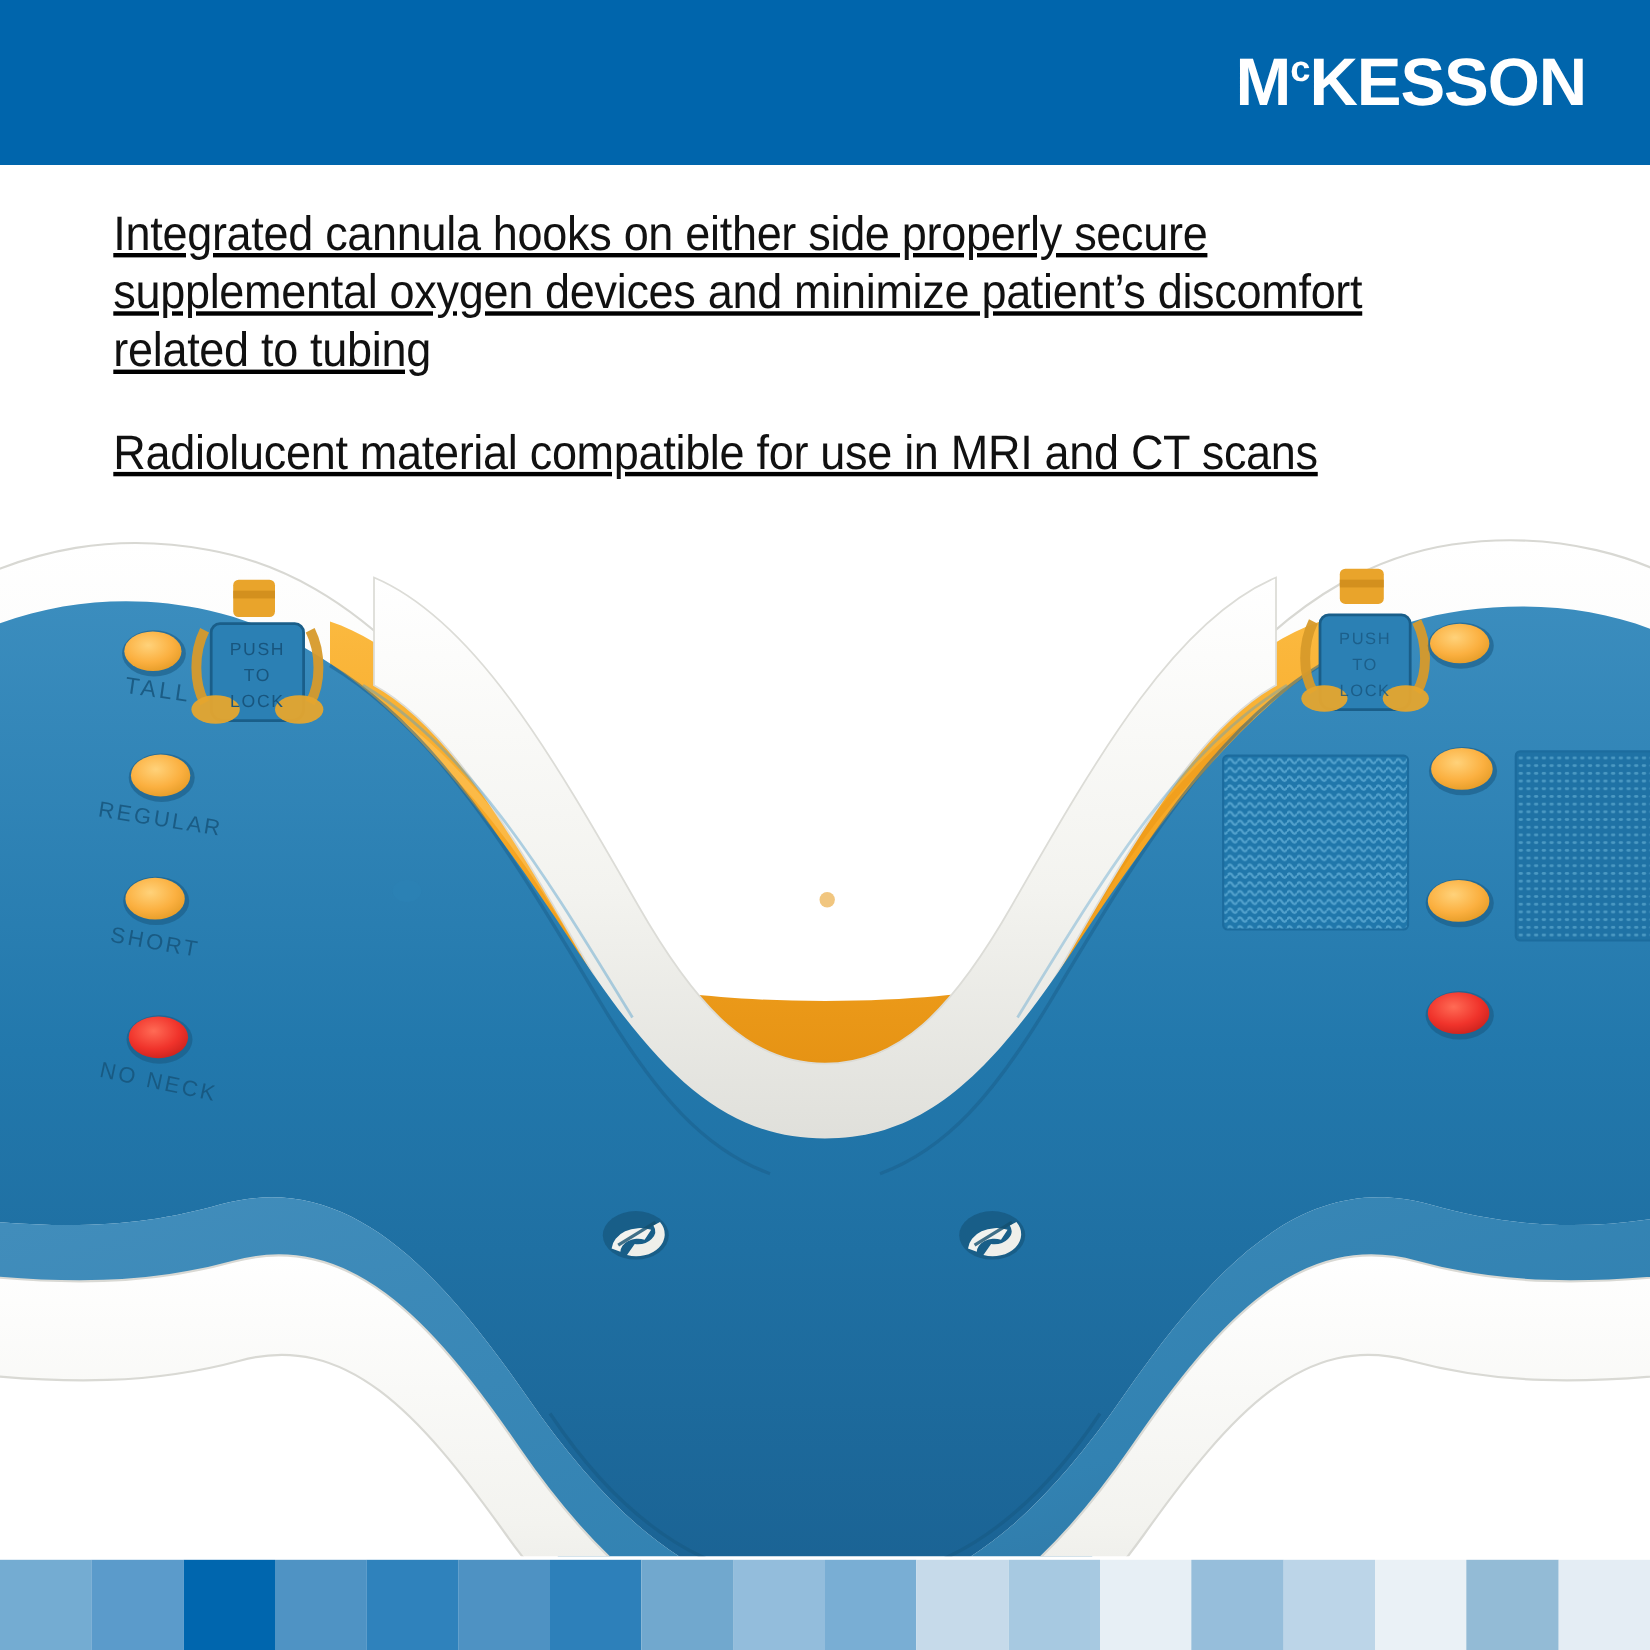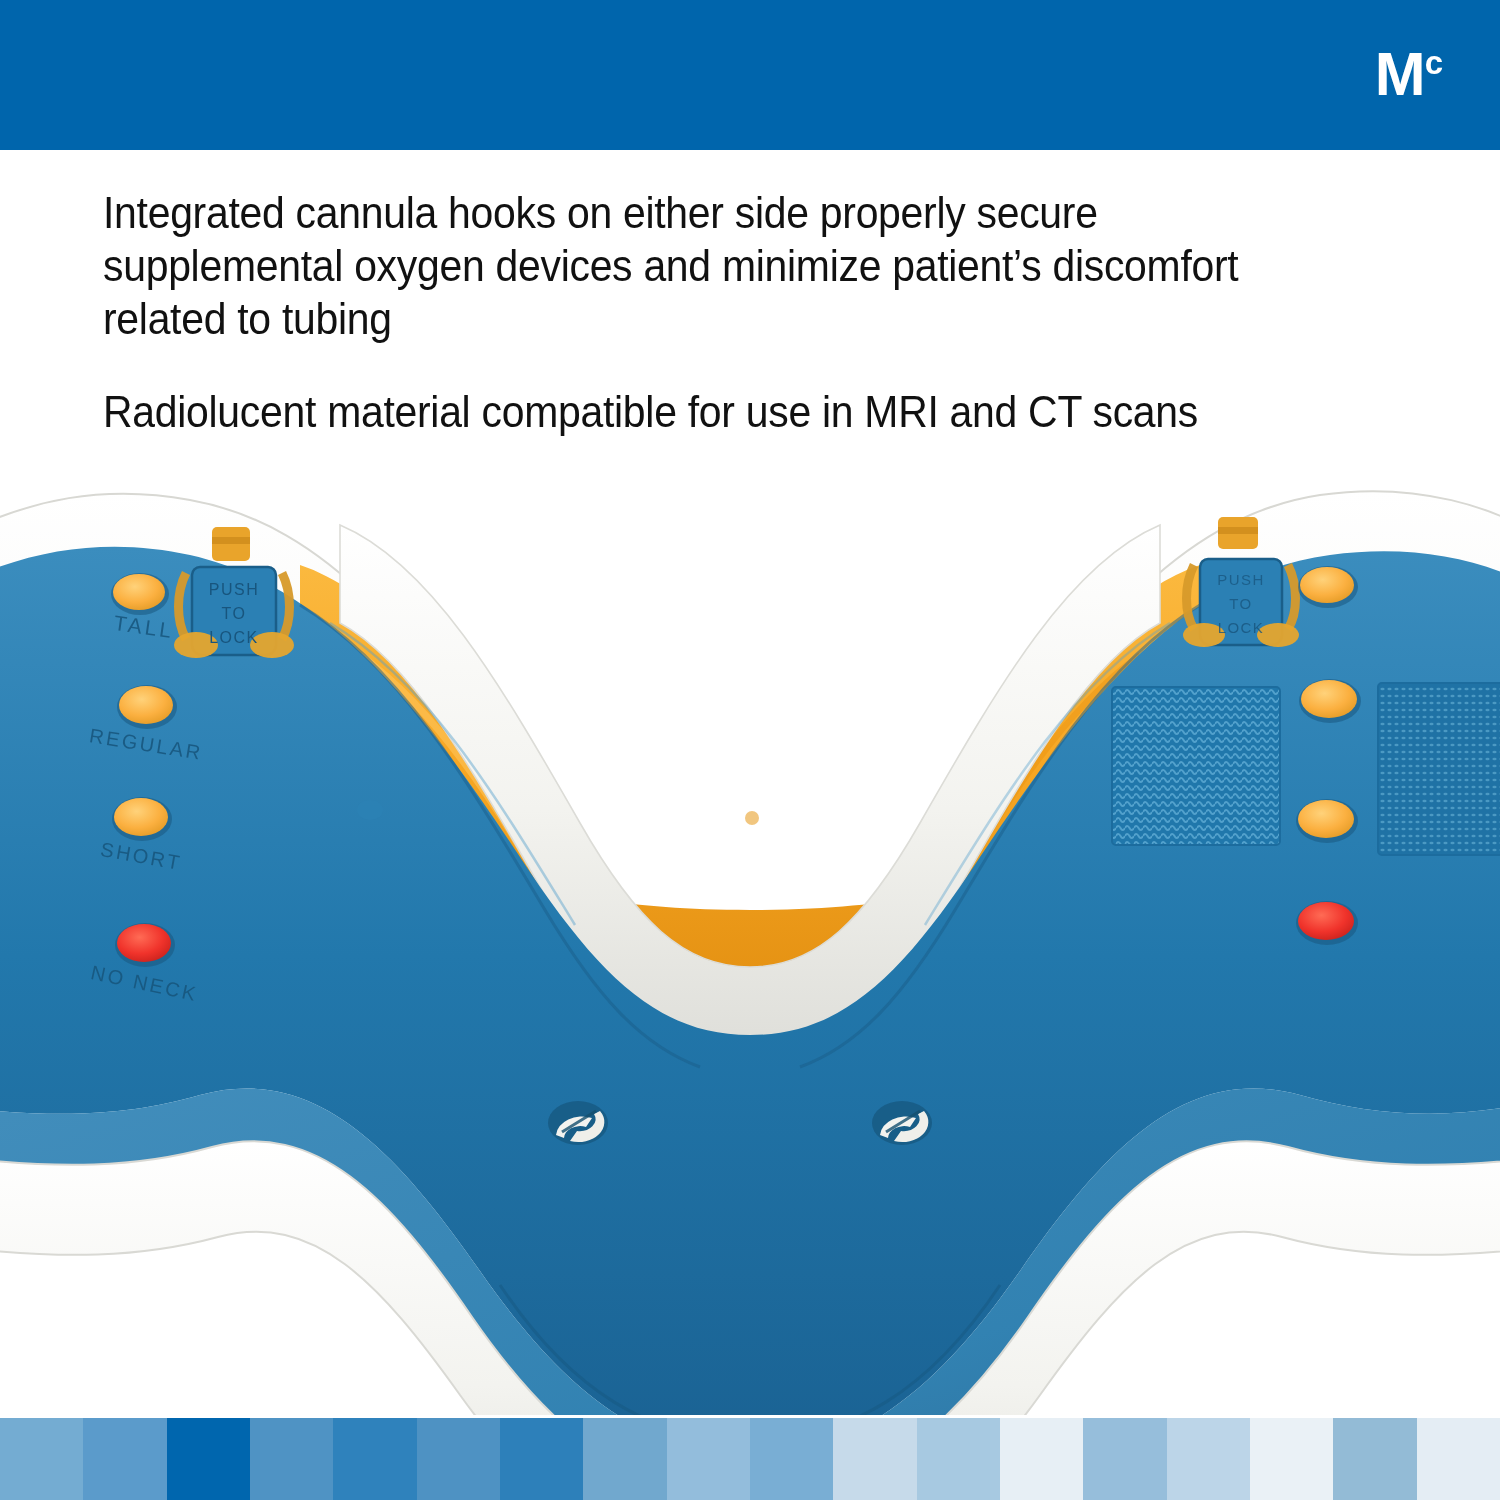--- a/index.html
+++ b/index.html
@@ -29,21 +29,21 @@
   .brand .sup{
     font-size:33px;
     line-height:1;
     position:relative;
     top:2px;
     letter-spacing:-1px;
   }
 
   
   .copy{
-    position:absolute; left:103px; top:186px; width:1300px;
+    position:absolute; left:103px; top:186px; width:1300px;text-decoration:underline;
   }
   .para{
     font-family:"Liberation Sans Narrow","Liberation Sans",sans-serif;
     font-stretch:condensed;
     color:#111111;
     font-size:44px;
     line-height:53px;
     letter-spacing:-0.3px;
     transform:scaleX(0.93);
     transform-origin:left top;
@@ -68,20 +68,21 @@
 </style>
 </head>
 <body>
 
 <div id="page">
 
   <div class="header" style="background: rgb(0, 101, 172);">
     <div class="brand">
       <span>M</span>
         <span class="sup">c</span>
+        <span>KESSON</span>
     </div>
   </div>
 
   <div class="copy">
     <div class="para p1">Integrated cannula hooks on either side properly secure supplemental oxygen devices and minimize patient’s discomfort related to tubing</div>
     <div class="para p2">Radiolucent material compatible for use in MRI and CT scans</div>
   </div>
 
   <div class="stage">
     <svg viewBox="0 0 1500 960" xmlns="http://www.w3.org/2000/svg">

